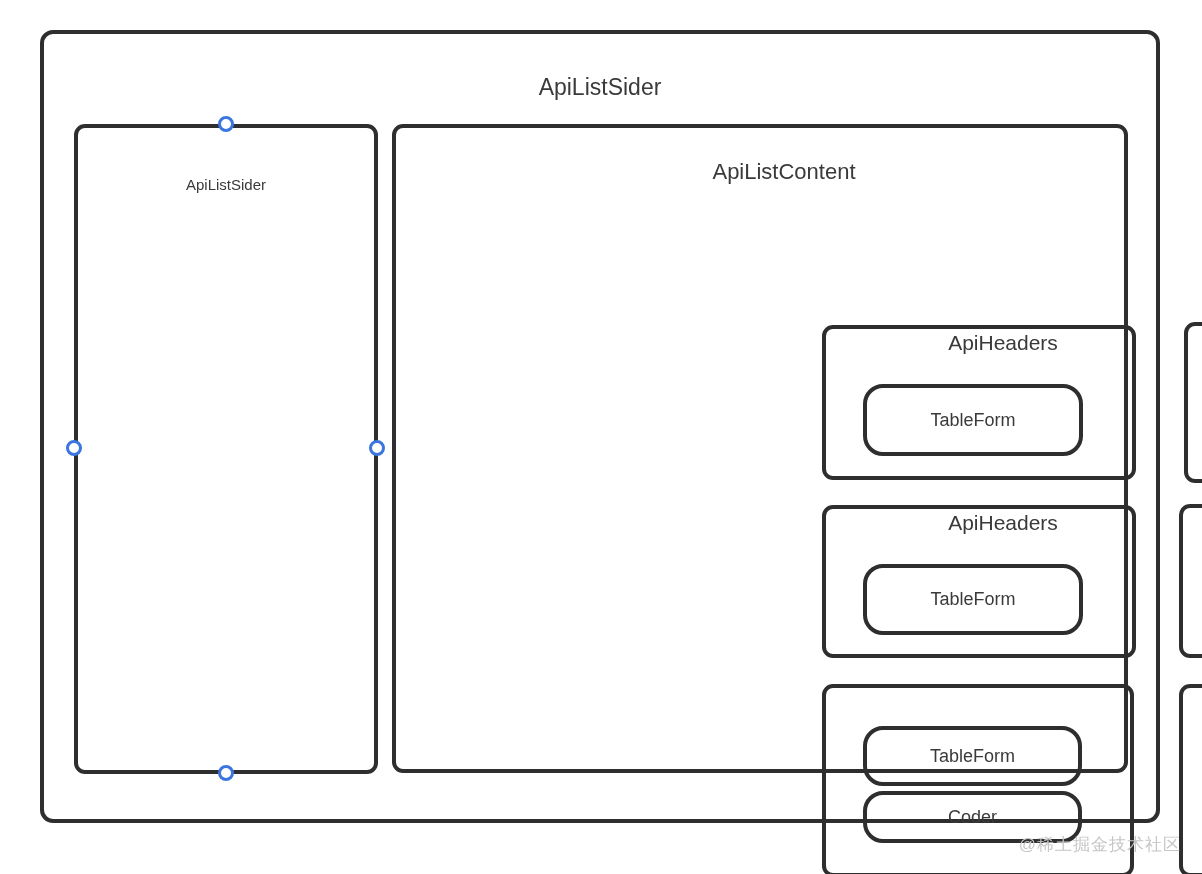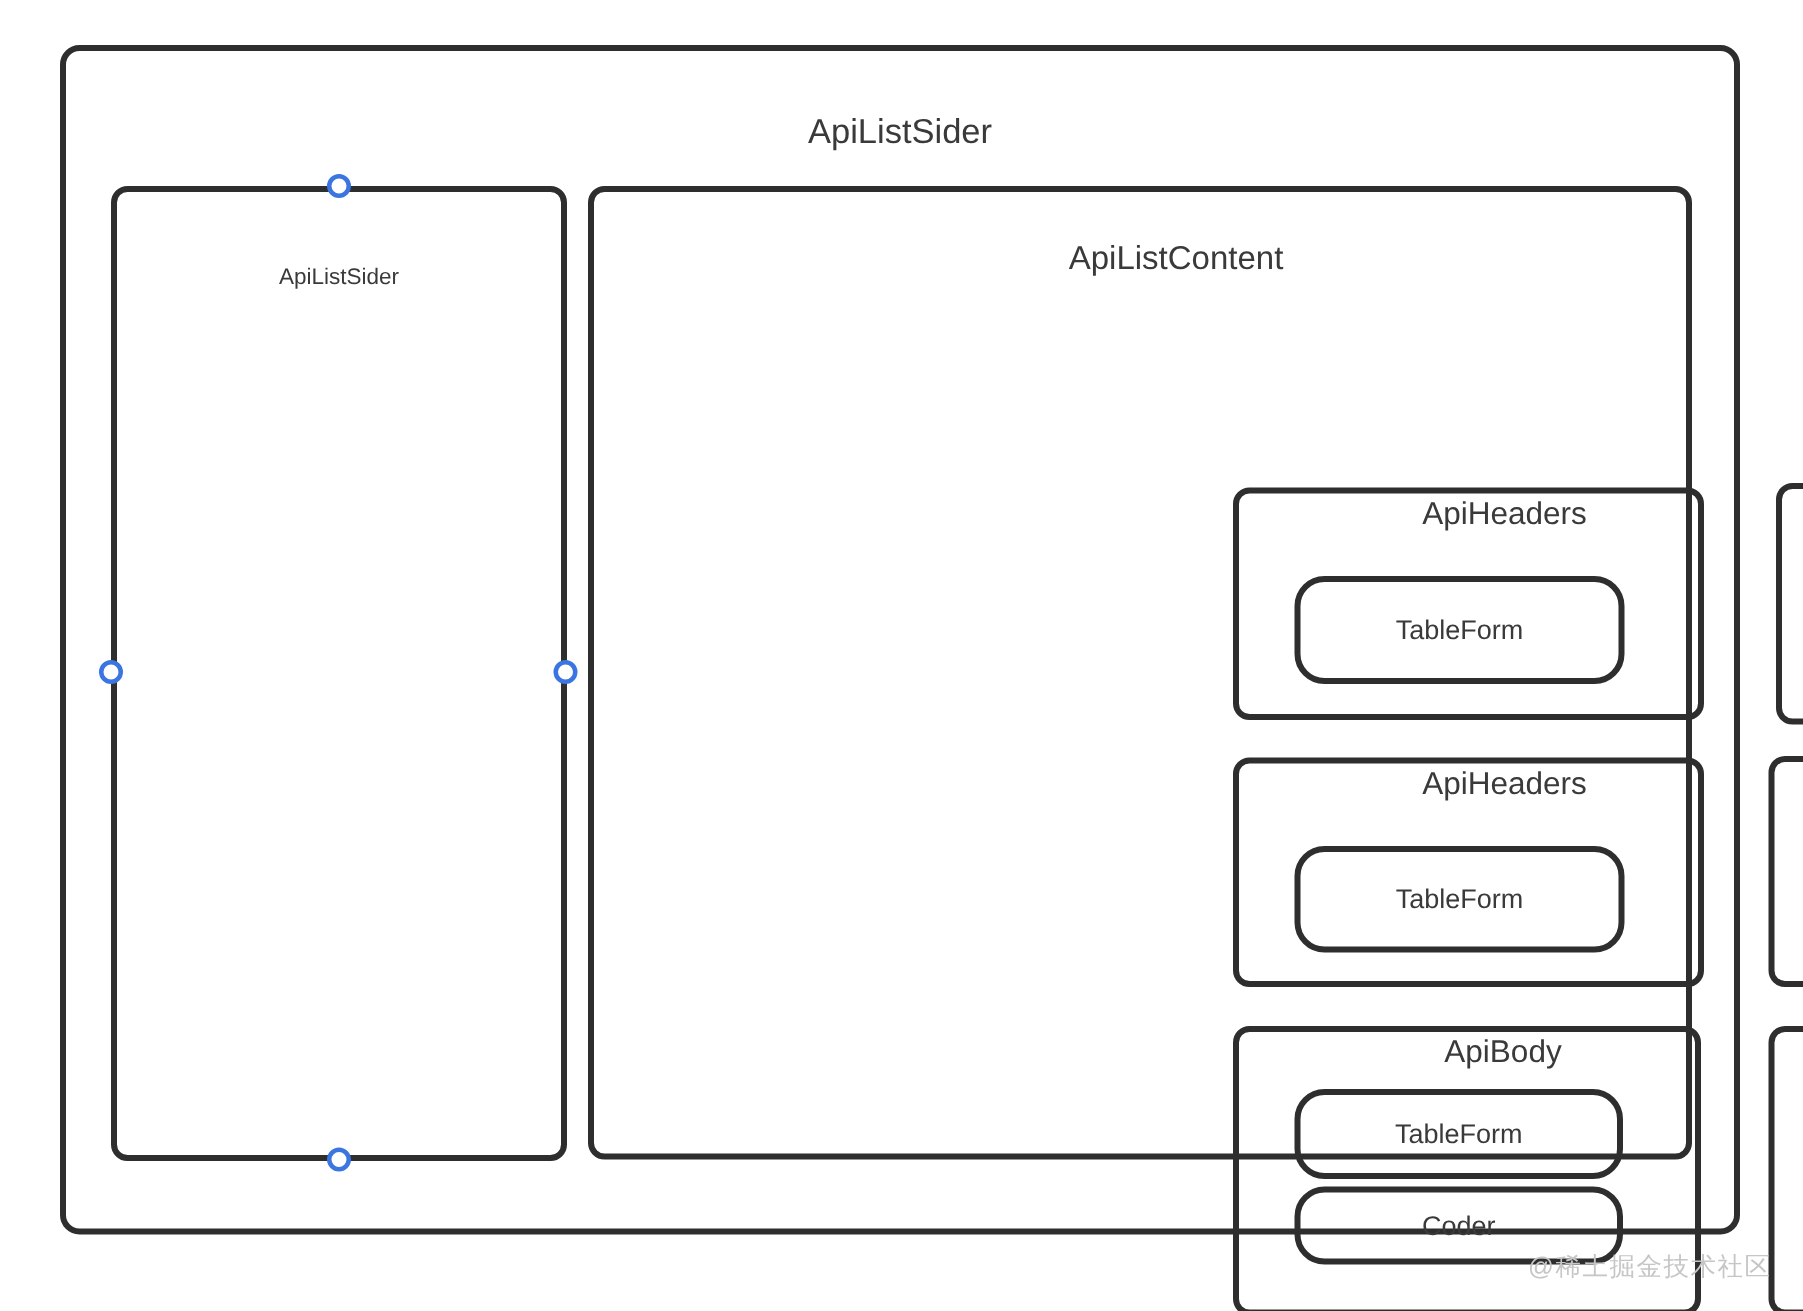--- a/index.html
+++ b/index.html
@@ -122,21 +122,20 @@
       <div class="leaf leaf-a">
         <span>TableForm</span>
       </div>
     </div>
     <div class="node group g3">
       <span class="toplabel">resHeader</span>
 
     </div>
 
     <div class="node group g4">
-      <span class="toplabel">ApiBody</span>
       <div class="leaf leaf-a">
         <span>TableForm</span>
       </div>
       <div class="leaf leaf-b">
         <span>Coder</span>
       </div>
     </div>
     <div class="node group g5">
       <span class="toplabel">resContent</span>
 

